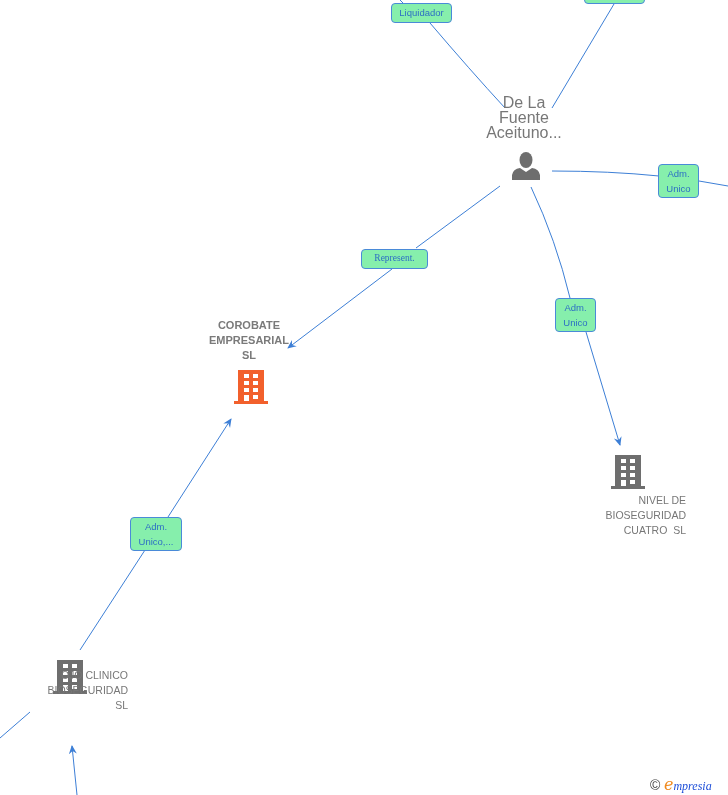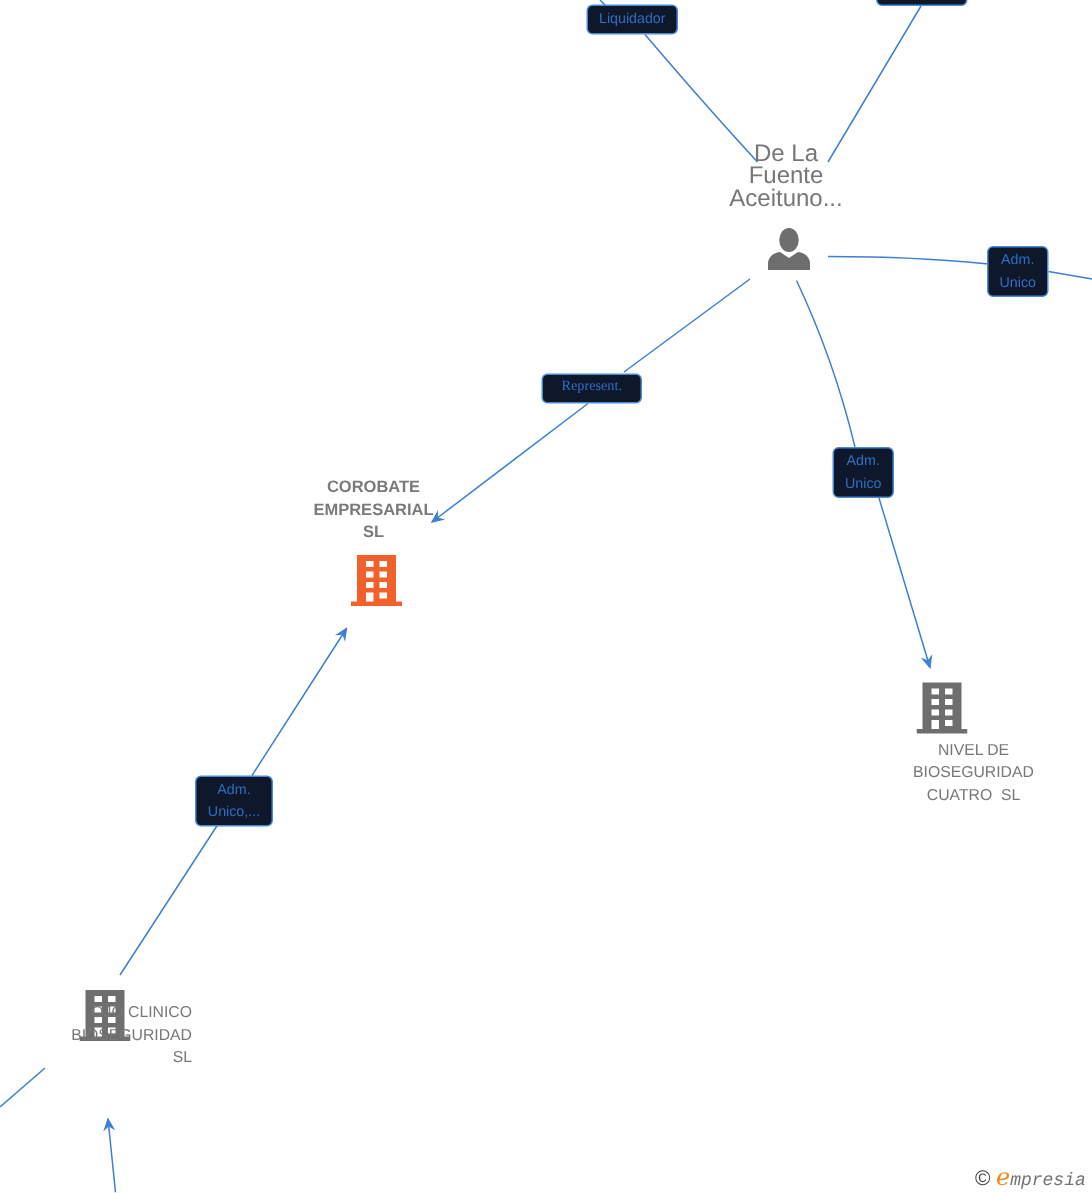--- a/index.html
+++ b/index.html
@@ -1,32 +1,32 @@
 <!DOCTYPE html>
 <html><head>
 <meta charset="utf-8">
 <style>
   html, body { margin: 0; padding: 0; background: #ffffff; }
   body { width: 728px; height: 795px; position: relative; overflow: hidden; font-family: "Liberation Sans", sans-serif; }
   svg.edges { position: absolute; left: 0; top: 0; width: 728px; height: 795px; }
   .edge-label {
-    position: absolute; background: #0f172a; border: 1px solid #4a8ad8; border-radius: 4px;
+    position: absolute; background: #86efac; border: 1px solid #4a8ad8; border-radius: 4px;
     color: #2d6fc4; font-size: 9.5px; line-height: 15px; text-align: center; padding: 1px 5px;
     box-sizing: border-box; cursor: pointer; white-space: nowrap;
   }
   .node-label {
     position: absolute; color: #777777; font-size: 11px; line-height: 15px; text-align: center;
     width: 120px;
   }
   .node-label.bold { font-weight: bold; color: #7a7a7a; font-size: 11px; }
   .icon { position: absolute; cursor: pointer; }
   .footer { position: absolute; left: 650px; top: 775px; font-size: 13px; color: #333; white-space: nowrap; }
   .footer .c { font-size: 14px; color: #444; }
   .footer .e { color: #f0891c; font-family: "DejaVu Serif", serif; font-style: italic; font-size: 16px; }
-  .footer .brand { font-family: Liberation Mono, monospace; font-style: italic; color: #737373; font-size: 12px; }
+  .footer .brand { font-family: Liberation Serif, serif; font-style: italic; color: #1d4ed8; font-size: 12px; }
 </style>
 </head>
 <body>
 
 <svg class="edges" viewBox="0 0 728 795">
   <defs>
     <marker id="arrow" markerWidth="10" markerHeight="10" refX="8" refY="5" orient="auto" markerUnits="userSpaceOnUse">
       <path d="M0,1 L9,5 L0,9 L3,5 Z" fill="#3d7fd6"></path>
     </marker>
   </defs>
@@ -107,21 +107,21 @@
     <rect x="10" y="5" width="5" height="4"></rect>
       <rect x="19" y="5" width="5" height="4"></rect>
     <rect x="10" y="12" width="5" height="4"></rect>
       <rect x="19" y="12" width="5" height="4"></rect>
     <rect x="10" y="19" width="5" height="4"></rect>
       <rect x="19" y="19" width="5" height="4"></rect>
     <rect x="10" y="26" width="5" height="6"></rect>
       <rect x="19" y="26" width="5" height="4"></rect>
   </g>
 </svg>
-<div class="node-label" style="left:589px; top:493px; font-size:10.5px;">
+<div class="node-label" style="left:566px; top:493px; font-size:10.5px;text-align:right;">
   <div>NIVEL DE</div>
   <div>BIOSEGURIDAD</div>
   <div style="white-space:pre;">CUATRO  SL</div>
 </div>
 
 <svg class="icon" style="left:53px; top:659px;" width="34" height="36" viewBox="0 0 34 36">
   <rect x="4" y="1" width="26" height="32" fill="#6e6e6e"></rect>
   <rect x="0" y="32" width="34" height="3" fill="#6e6e6e"></rect>
   <g fill="#ffffff">
     <rect x="10" y="5" width="5" height="4"></rect>

